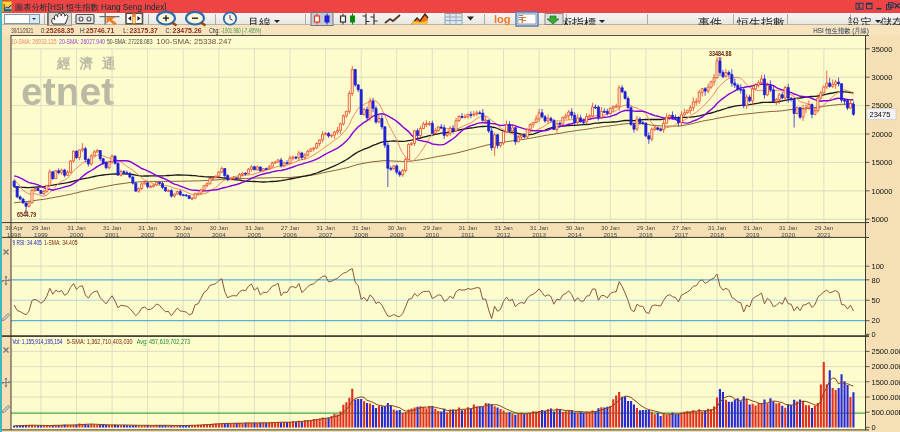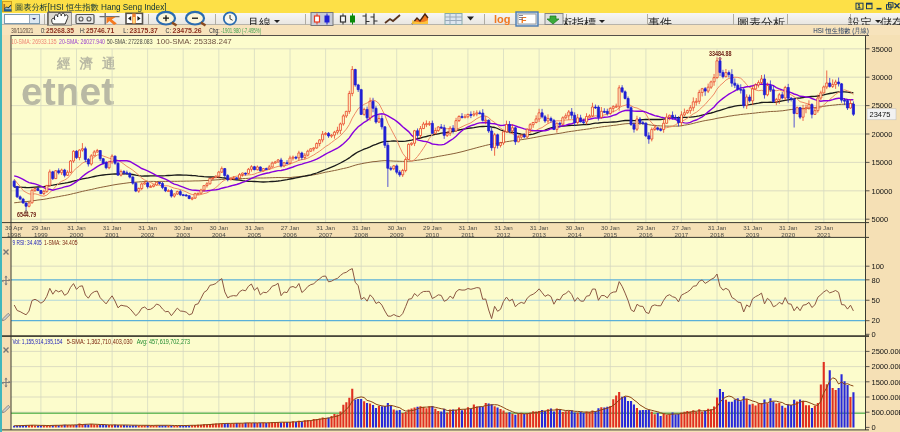--- a/index.html
+++ b/index.html
@@ -1,15 +1,15 @@
 <!DOCTYPE html>
 <html><head><meta charset="utf-8"><style>
 *{margin:0;padding:0;box-sizing:border-box}
 body{width:900px;height:432px;position:relative;font-family:"Liberation Sans",sans-serif;background:#f5e0b5;overflow:hidden}
-.titlebar{position:absolute;left:0;top:0;width:900px;height:12.5px;background:#fde047}
+.titlebar{position:absolute;left:0;top:0;width:900px;height:12.5px;background:#ef4444}
 .ticon{position:absolute;left:1.5px;top:1px;width:10.5px;height:10.5px;background:#ffd23e;border:1px solid #caa020}
 .ttext{position:absolute;left:15px;top:1.5px;font-size:8.2px;color:#0b2f38;letter-spacing:0px}
 .toolbar{position:absolute;left:0;top:12.5px;width:900px;height:12.8px;background:linear-gradient(#f7f6f4,#e9e7e2);border-bottom:1px solid #b8b4aa}
 .combo{position:absolute;left:4px;top:13.8px;width:36px;height:10.5px;background:#fff;border:1px solid #7a9ab0}
 .combo .btn{position:absolute;right:0;top:0;width:10px;height:100%;background:#dce8f2;border-left:1px solid #9ab;}
 .combo .btn:after{content:"";position:absolute;left:2.2px;top:3.5px;border:2.6px solid transparent;border-top-color:#336}
 .sep{position:absolute;top:13.5px;width:1px;height:11px;background:#b0aca2}
 .tbt{position:absolute;top:14.5px;font-size:12px;color:#222;white-space:nowrap}
 .caret{display:inline-block;width:0;height:0;border:3.2px solid transparent;border-top-color:#222;vertical-align:1px;margin-left:3px}
 .row1{position:absolute;left:0;top:25px;width:900px;height:10px;background:#f7e3bc}
@@ -92,22 +92,22 @@
 <div class="sep" style="left:215px"></div>
 <div class="sep" style="left:305px"></div>
 <div class="sep" style="left:484px"></div>
 <div class="sep" style="left:566px"></div>
 <div class="sep" style="left:647px"></div>
 <div class="sep" style="left:733px"></div>
 <div class="sep" style="left:787px"></div>
 <div class="sep" style="left:850px"></div>
 <div class="tbt" style="left:247px">月線<span class="caret"></span></div>
 <div class="tbt" style="left:548px">技術指標<span class="caret"></span></div>
-<div class="tbt" style="left:648px">事件</div>
-<div class="tbt" style="left:737px">圖表分析</div>
+<div class="tbt" style="left:698px">事件</div>
+<div class="tbt" style="left:737px">恒生指數</div>
 <div class="tbt" style="left:848px">設定<span class="caret"></span></div>
 <div class="tbt" style="left:880px">儲存</div>
 <div class="row1"></div>
 <div style="position:absolute;left:11px;top:34.6px;width:858px;height:1.4px;background:#55504a;z-index:2"></div>
 <svg width="900" height="11" viewBox="0 25 900 11" style="position:absolute;left:0;top:25px;z-index:2">
 <g font-size="7">
       <text x="11.3" y="33.2" fill="#4c3a30" textLength="22" lengthAdjust="spacingAndGlyphs">30/11/2021</text>
 <text x="40.7" y="33.2" fill="#1c2430" textLength="4.8" lengthAdjust="spacingAndGlyphs">O:</text>
 <text x="46" y="33.2" fill="#8d3220" font-weight="bold" textLength="28" lengthAdjust="spacingAndGlyphs" font-size="7.4">25268.35</text>
 <text x="80" y="33.2" fill="#1c2430" textLength="5.3" lengthAdjust="spacingAndGlyphs">H:</text>

